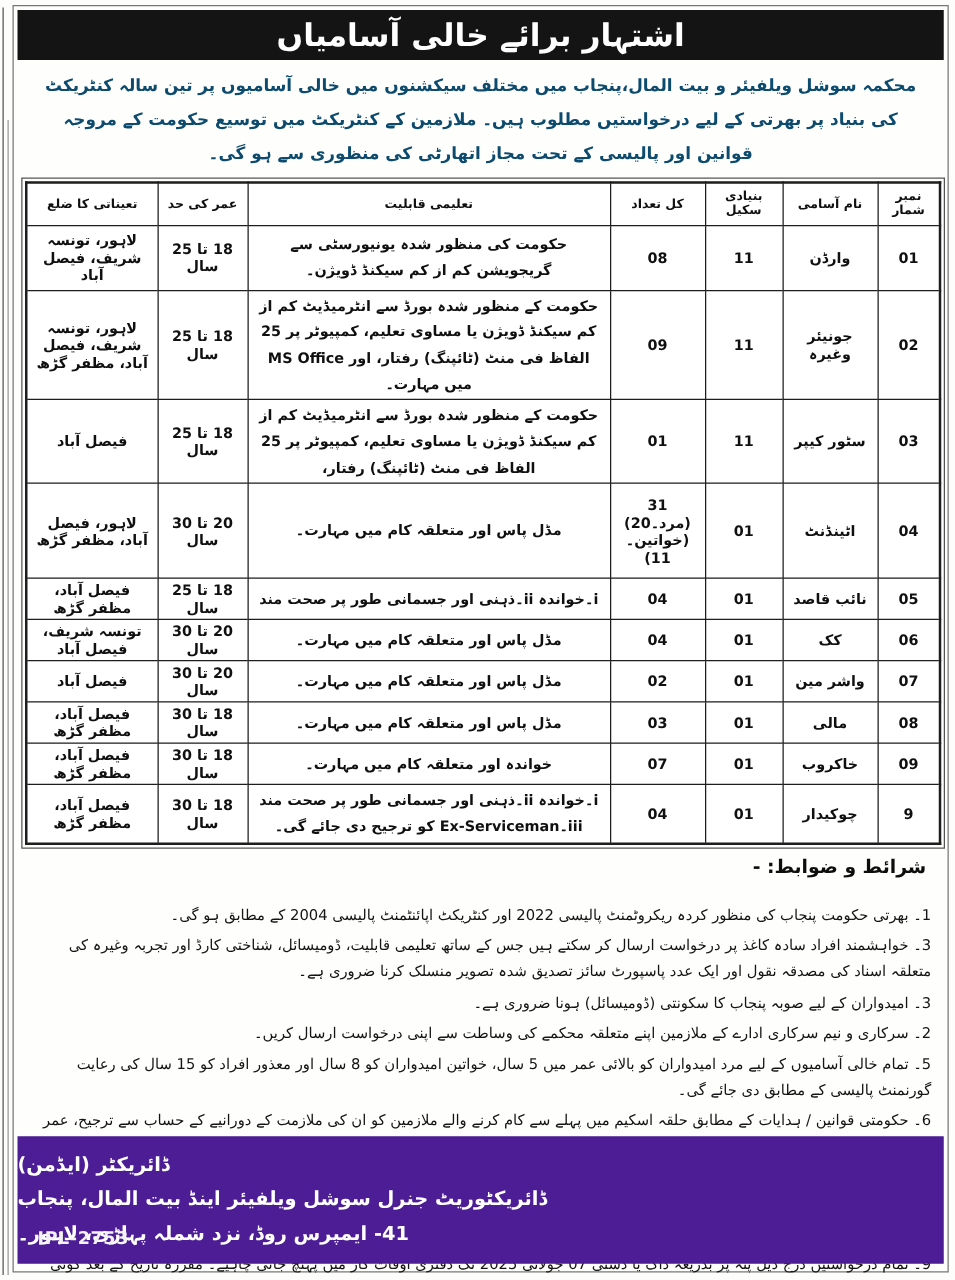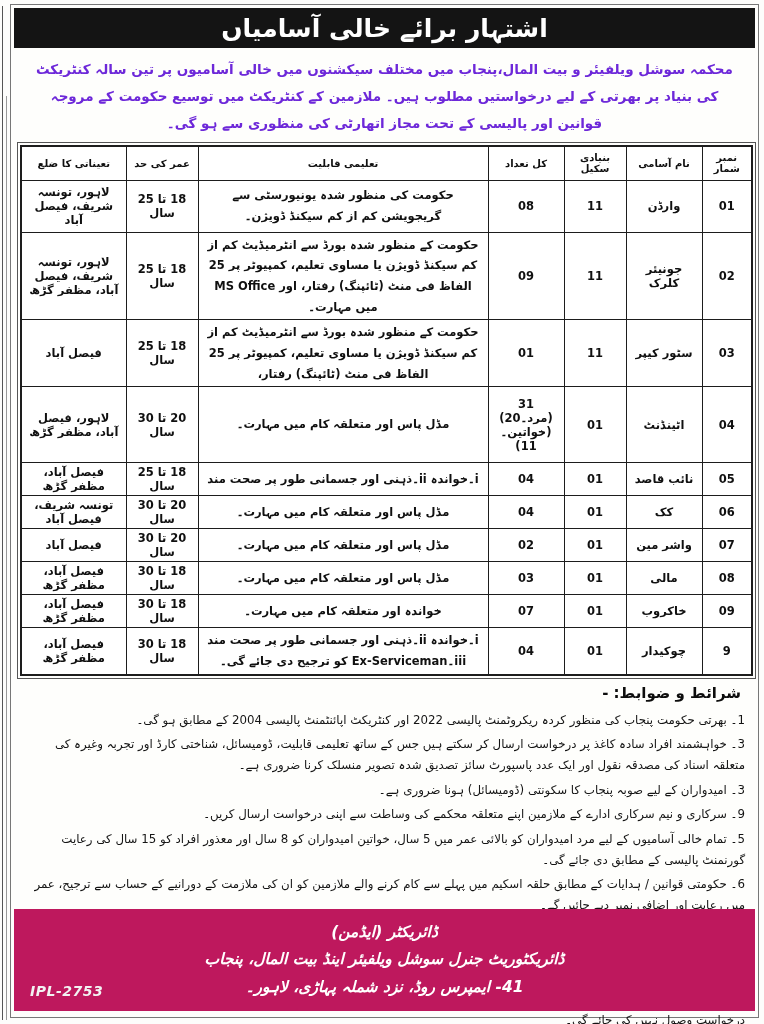--- a/index.html
+++ b/index.html
@@ -43,21 +43,21 @@
     font-size:25px; font-weight:bold;
     letter-spacing:0.5px;
   }
   
   .intro{
     padding:8px 14px 6px 14px;
     font-size:13.5px;
     font-weight:bold;
     line-height:2.0;
     text-align:center;
-    color:#6d28d9;
+    color:#0c4a6e;
   }
   
   table.jobs{
     width:calc(100% - 10px);
     margin:2px 2px 0 8px;
     border-collapse:collapse;
     table-layout:fixed;
     border:2px solid #1d1d1d;
     outline:1px solid #555;
     outline-offset:2px;
@@ -82,42 +82,41 @@
   tr.r5 td{ height:30px; }
   tr.r6 td{ height:31px; }
   tr.r7 td{ height:31px; }
   tr.r8 td{ height:30px; }
   tr.r9 td{ height:46px; }
   
   .terms{ padding:6px 10px 4px 12px; }
   .terms-heading{
     font-size:15px; font-weight:bold;
     text-align:right;
-    margin:2px 4px 8px 0;
+    margin:2px 4px 20px 0;
     color:#0d0d0d;
   }
   .term-item{
     font-size:11.8px;
     font-weight:normal;
     line-height:1.75;
     text-align:right;
     margin-bottom:4px;
     color:#141414;
   }
   
   .footer-bar{
     position:absolute;
     left:3px; right:3px; bottom:6px;
     height:102px;
-    background:#be185d;
+    background:#4c1d95;
     color:#ffffff;
     display:flex; flex-direction:column;
-    align-items:center; justify-content:center;
+    align-items:flex-end; justify-content:center;
     gap:4px;
-    font-style:italic;
   }
   .footer-line{ font-size:15.5px; font-weight:bold; line-height:1.5; }
   .footer-ipl{
     position:absolute;
     left:16px; bottom:12px;
     direction:ltr;
     font-size:14px; font-weight:bold;
     color:#f2f2f2;
     letter-spacing:0.5px;
   }
@@ -160,21 +159,21 @@
           <td>01</td>
           <td>وارڈن</td>
           <td>11</td>
           <td>08</td>
           <td class="qual">حکومت کی منظور شدہ یونیورسٹی سے گریجویشن کم از کم سیکنڈ ڈویژن۔</td>
           <td>18 تا 25 سال</td>
           <td>لاہور، تونسہ شریف، فیصل آباد</td>
         </tr>
         <tr class="r1">
           <td>02</td>
-          <td>جونیئر کلرک</td>
+          <td>جونیئر وغیرہ</td>
           <td>11</td>
           <td>09</td>
           <td class="qual">حکومت کے منظور شدہ بورڈ سے انٹرمیڈیٹ کم از کم سیکنڈ ڈویژن یا مساوی تعلیم، کمپیوٹر پر 25 الفاظ فی منٹ (ٹائپنگ) رفتار، اور MS Office میں مہارت۔</td>
           <td>18 تا 25 سال</td>
           <td>لاہور، تونسہ شریف، فیصل آباد، مظفر گڑھ</td>
         </tr>
         <tr class="r2">
           <td>03</td>
           <td>سٹور کیپر</td>
           <td>11</td>
@@ -250,21 +249,21 @@
           <td>فیصل آباد، مظفر گڑھ</td>
         </tr>
       </tbody>
     </table>
 
     <div class="terms">
       <div class="terms-heading">شرائط و ضوابط: -</div>
       <div class="term-item">1۔ بھرتی حکومت پنجاب کی منظور کردہ ریکروٹمنٹ پالیسی 2022 اور کنٹریکٹ اپائنٹمنٹ پالیسی 2004 کے مطابق ہو گی۔</div>
       <div class="term-item">3۔ خواہشمند افراد سادہ کاغذ پر درخواست ارسال کر سکتے ہیں جس کے ساتھ تعلیمی قابلیت، ڈومیسائل، شناختی کارڈ اور تجربہ وغیرہ کی متعلقہ اسناد کی مصدقہ نقول اور ایک عدد پاسپورٹ سائز تصدیق شدہ تصویر منسلک کرنا ضروری ہے۔</div>
       <div class="term-item">3۔ امیدواران کے لیے صوبہ پنجاب کا سکونتی (ڈومیسائل) ہونا ضروری ہے۔</div>
-      <div class="term-item">9۔ سرکاری و نیم سرکاری ادارے کے ملازمین اپنے متعلقہ محکمے کی وساطت سے اپنی درخواست ارسال کریں۔</div>
+      <div class="term-item">2۔ سرکاری و نیم سرکاری ادارے کے ملازمین اپنے متعلقہ محکمے کی وساطت سے اپنی درخواست ارسال کریں۔</div>
       <div class="term-item">5۔ تمام خالی آسامیوں کے لیے مرد امیدواران کو بالائی عمر میں 5 سال، خواتین امیدواران کو 8 سال اور معذور افراد کو 15 سال کی رعایت گورنمنٹ پالیسی کے مطابق دی جائے گی۔</div>
       <div class="term-item">6۔ حکومتی قوانین / ہدایات کے مطابق حلقہ اسکیم میں پہلے سے کام کرنے والے ملازمین کو ان کی ملازمت کے دورانیے کے حساب سے ترجیح، عمر میں رعایت اور اضافی نمبر دیے جائیں گے۔</div>
       <div class="term-item">7۔ مجاز اتھارٹی کو اختیار ہو گا کہ بغیر کوئی وجہ بتائے کسی بھی درخواست کو مسترد یا نامنظور کر سکتی ہے اس کے علاوہ مشتہر آسامیوں کی تعداد میں کمی بیشی ہو سکتی ہے۔</div>
       <div class="term-item">8۔ تمام امیدواران درخواست پر اپنا موجودہ پتہ، آسامی کا نام اور فون نمبر نمایاں اور واضح طور پر تحریر کریں۔</div>
       <div class="term-item">9۔ تمام درخواستیں درج ذیل پتہ پر بذریعہ ڈاک یا دستی 07 جولائی 2025 تک دفتری اوقات کار میں پہنچ جانی چاہیے۔ مقررہ تاریخ کے بعد کوئی درخواست وصول نہیں کی جائے گی۔</div>
 
     </div>
 
     <div class="footer-bar">
       <div class="footer-line">ڈائریکٹر (ایڈمن)</div>

